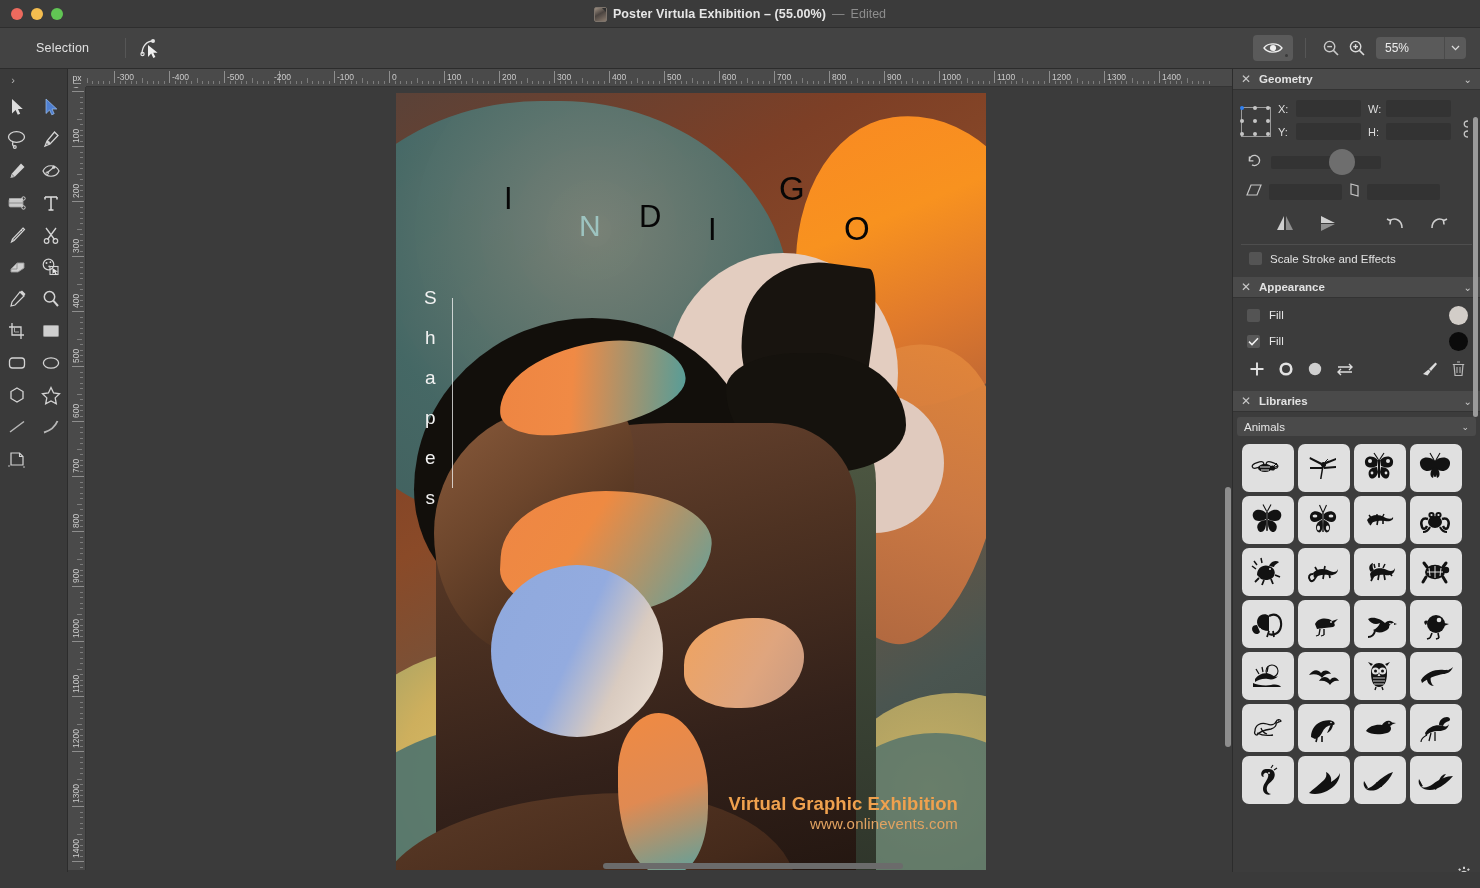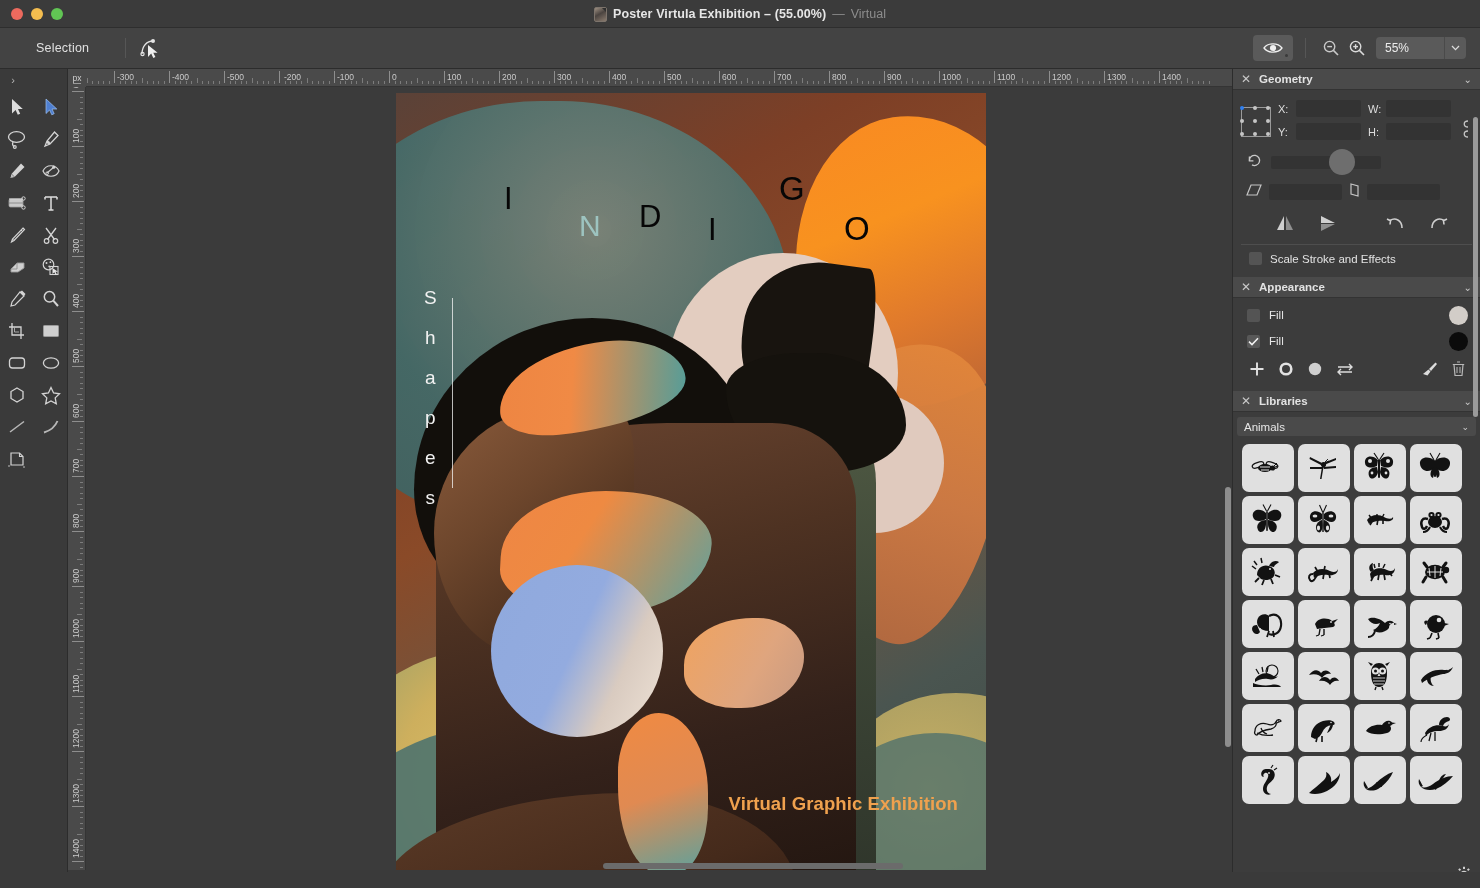--- a/index.html
+++ b/index.html
@@ -361,21 +361,21 @@
   <div class="titlebar">
     <div class="traffic">
       <div class="tl r"></div>
       <div class="tl y"></div>
       <div class="tl g"></div>
     </div>
     <div class="title-center">
       <div class="doc-icon"></div>
       <span class="title-text">Poster Virtula Exhibition – (55.00%)</span>
       <span class="title-dash">—</span>
-      <span class="title-edited">Virtual</span>
+      <span class="title-edited">Edited</span>
     </div>
   </div>
 
   <div class="toolbar">
     <div class="tb-selection">Selection</div>
     <div class="tb-sep"></div>
     <div class="tb-nodebtn">
       <svg width="22" height="22" viewBox="0 0 22 22">
         <path d="M4 17 C4 9, 9 4, 15 4" stroke="#e3e3e3" stroke-width="1.3" fill="none"></path>
         <circle cx="15" cy="4" r="2" fill="#e3e3e3"></circle>
@@ -619,21 +619,21 @@
       <div class="rtick" style="left: 161.5px; top: 12px; width: 1px; height: 3px; opacity: 0.75;"></div>
       <div class="rtick" style="left: 167px; top: 12px; width: 1px; height: 3px; opacity: 0.75;"></div>
       <div class="rtick" style="left: 172.5px; top: 12px; width: 1px; height: 3px; opacity: 0.75;"></div>
       <div class="rtick" style="left: 178px; top: 12px; width: 1px; height: 3px; opacity: 0.75;"></div>
       <div class="rtick" style="left: 183.5px; top: 9px; width: 1px; height: 5px; opacity: 0.75;"></div>
       <div class="rtick" style="left: 189px; top: 12px; width: 1px; height: 3px; opacity: 0.75;"></div>
       <div class="rtick" style="left: 194.5px; top: 12px; width: 1px; height: 3px; opacity: 0.75;"></div>
       <div class="rtick" style="left: 200px; top: 12px; width: 1px; height: 3px; opacity: 0.75;"></div>
       <div class="rtick" style="left: 205.5px; top: 12px; width: 1px; height: 3px; opacity: 0.75;"></div>
       <div class="rtick" style="left: 211px; top: 2px; width: 1px; height: 12px;"></div>
-      <div class="rlabel" style="left: 216px; top: 3px;">-200</div>
+      <div class="rlabel" style="left: 206px; top: 3px;">-200</div>
       <div class="rtick" style="left: 216.5px; top: 12px; width: 1px; height: 3px; opacity: 0.75;"></div>
       <div class="rtick" style="left: 222px; top: 12px; width: 1px; height: 3px; opacity: 0.75;"></div>
       <div class="rtick" style="left: 227.5px; top: 12px; width: 1px; height: 3px; opacity: 0.75;"></div>
       <div class="rtick" style="left: 233px; top: 12px; width: 1px; height: 3px; opacity: 0.75;"></div>
       <div class="rtick" style="left: 238.5px; top: 9px; width: 1px; height: 5px; opacity: 0.75;"></div>
       <div class="rtick" style="left: 244px; top: 12px; width: 1px; height: 3px; opacity: 0.75;"></div>
       <div class="rtick" style="left: 249.5px; top: 12px; width: 1px; height: 3px; opacity: 0.75;"></div>
       <div class="rtick" style="left: 255px; top: 12px; width: 1px; height: 3px; opacity: 0.75;"></div>
       <div class="rtick" style="left: 260.5px; top: 12px; width: 1px; height: 3px; opacity: 0.75;"></div>
       <div class="rtick" style="left: 266px; top: 2px; width: 1px; height: 12px;"></div>
@@ -1010,20 +1010,21 @@
       <div class="shapes-col" id="shapesCol">
           <span>S</span>
           <span>h</span>
           <span>a</span>
           <span>p</span>
           <span>e</span>
           <span>s</span>
         </div>
 
       <div class="p-title">Virtual Graphic Exhibition</div>
+      <div class="p-url">www.onlinevents.com</div>
     </div>
     <div class="scroll-v"></div>
     <div class="scroll-h-canvas"></div>
   </div>
 
   <div class="right">
 
     <div class="panel-head">
       <span class="ph-x">✕</span>
       <span class="ph-t">Geometry</span>

